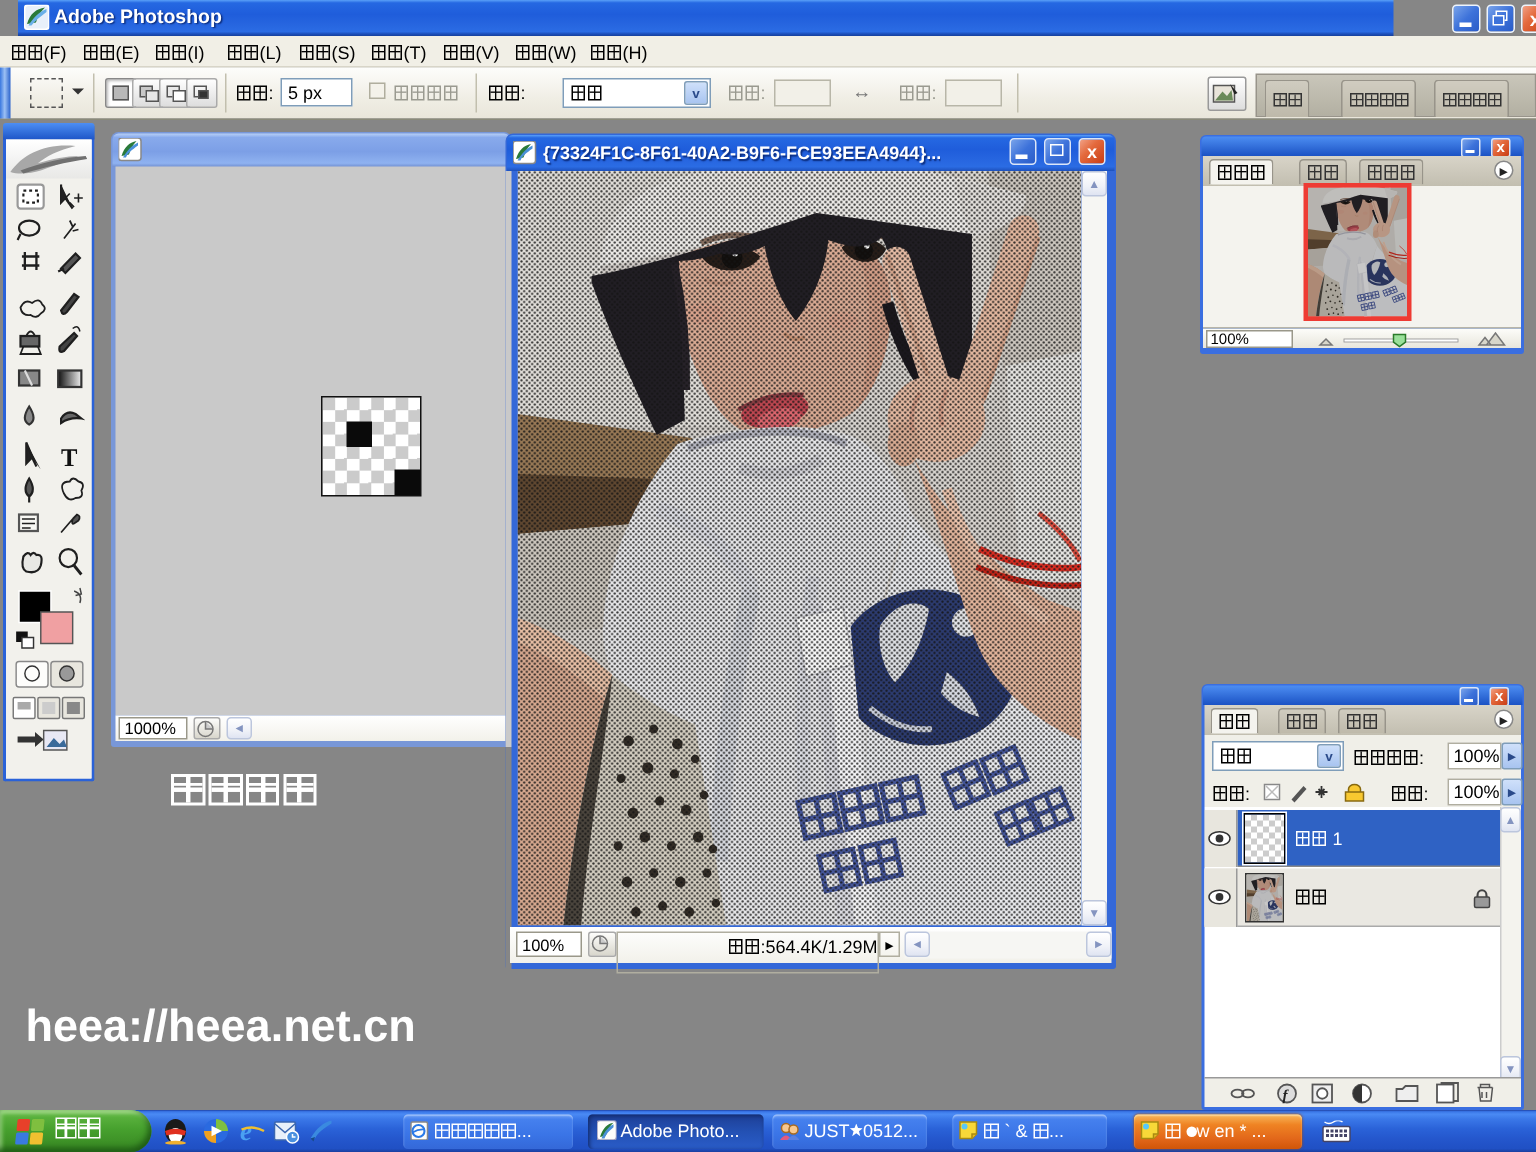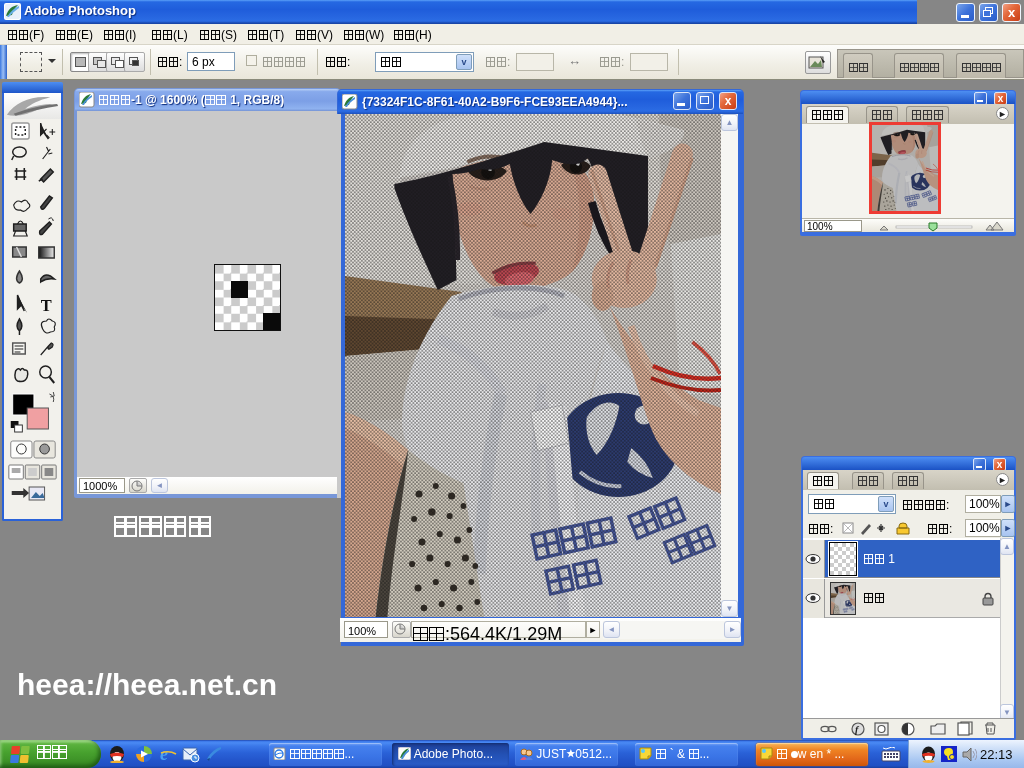--- a/index.html
+++ b/index.html
@@ -1,20 +1,20 @@
 <!DOCTYPE html>
 <html><head><meta charset="utf-8"><style>
 *{margin:0;padding:0;box-sizing:border-box}
 html,body{width:1024px;height:768px;overflow:hidden}
 body{font-family:"Liberation Sans",sans-serif;position:relative;background:#868686}
 .ab{position:absolute}
 .z{display:inline-block;width:.82em;height:.8em;vertical-align:-.06em;border:solid currentColor;border-width:.075em;background:linear-gradient(currentColor,currentColor) 50% 0/.075em 100% no-repeat,linear-gradient(currentColor,currentColor) 0 50%/100% .075em no-repeat;margin:0 .05em}
 .zb{display:inline-block;width:.84em;height:.8em;vertical-align:-.05em;border:solid currentColor;border-width:.11em;background:linear-gradient(currentColor,currentColor) 50% 0/.11em 100% no-repeat,linear-gradient(currentColor,currentColor) 0 50%/100% .11em no-repeat,linear-gradient(currentColor,currentColor) 0 25%/100% .07em no-repeat;margin:0 .04em}
 
-#tbar{left:0;top:0;width:917px;height:24px;background:linear-gradient(180deg,#5aa0f8 0%,#2568e2 8%,#1f5ddb 40%,#2766e0 70%,#2b6ce4 88%,#1d50bc 94%,#16409c 100%)}
+#tbar{left:12px;top:0;width:917px;height:24px;background:linear-gradient(180deg,#5aa0f8 0%,#2568e2 8%,#1f5ddb 40%,#2766e0 70%,#2b6ce4 88%,#1d50bc 94%,#16409c 100%)}
 #tbar .ttl{position:absolute;left:24px;top:3px;color:#fff;font-weight:bold;font-size:13px;text-shadow:1px 1px 1px #0a2a7a}
 .capbtn{position:absolute;top:3px;width:19px;height:19px;border-radius:3px;border:1px solid #eef4fc;color:#fff;font-weight:bold;text-align:center}
 .bmin,.bmax{background:linear-gradient(135deg,#7aa4ea 0%,#3d72da 50%,#2a5cc8 100%)}
 .bclose{background:linear-gradient(135deg,#f1a186 0%,#e46a3d 40%,#c93c14 100%)}
 
 #menu{left:0;top:24px;width:1024px;height:21px;background:#f1efe6;font-size:12px;color:#000;border-bottom:1px solid #d8d5c8}
 #menu span.mi{position:absolute;top:4px}
 
 #opts{left:0;top:45px;width:1024px;height:35px;background:linear-gradient(180deg,#fdfdfb,#f0eee5 60%,#e9e6da);border-bottom:1px solid #8a8a7a;font-size:12px}
 #opts .grip{position:absolute;left:0;top:0;width:7px;height:34px;background:linear-gradient(90deg,#3a78e0,#9cc0f4 45%,#2a62cc)}
@@ -86,21 +86,21 @@
  <div class="selbtn" style="left:106px">
       <div class="ab" style="left:4px;top:4px;width:9px;height:8px;background:#e8e8e8;border:1px solid #555"></div>
       <div class="ab" style="left:8px;top:7px;width:9px;height:8px;background:#fff;border:1px solid #555"></div>
     </div>
  <div class="selbtn" style="left:124px">
       <div class="ab" style="left:4px;top:4px;width:9px;height:8px;border:1px solid #555"></div>
       <div class="ab" style="left:7px;top:7px;width:7px;height:6px;background:#333;border:1px solid #555"></div>
     </div>
  <div class="vsep" style="left:150px"></div>
  <span class="ab" style="left:157px;top:10px"><span class="z"></span><span class="z"></span>:</span>
- <div class="obx" style="left:187px;top:7px;width:48px;height:19px;padding:2px 4px">6 px</div>
+ <div class="obx" style="left:187px;top:7px;width:48px;height:19px;padding:2px 4px">5 px</div>
  <div class="ab" style="left:246px;top:10px;width:11px;height:11px;border:1px solid #b0ae9e;background:#f4f2ea"></div>
  <span class="ab gtx" style="left:262px;top:10px"><span class="z"></span><span class="z"></span><span class="z"></span><span class="z"></span></span>
  <div class="vsep" style="left:317px"></div>
  <span class="ab" style="left:325px;top:10px"><span class="z"></span><span class="z"></span>:</span>
  <div class="obx" style="left:375px;top:7px;width:99px;height:20px;padding:2px 4px"><span class="z"></span><span class="z"></span><div class="ab" style="right:1px;top:1px;width:16px;height:16px;background:linear-gradient(180deg,#cfe0fa,#a8c4f0);border:1px solid #7f9db9;border-radius:2px;color:#2a4a8a;font-size:9px;text-align:center;line-height:15px;font-weight:bold">v</div></div>
  <span class="ab gtx" style="left:485px;top:10px"><span class="z"></span><span class="z"></span>:</span>
  <div class="obx" style="left:516px;top:8px;width:38px;height:18px;background:#f2f0e8;border-color:#b8b6a8"></div>
  <span class="ab" style="left:568px;top:8px;color:#777;font-size:13px">↔</span>
  <span class="ab gtx" style="left:599px;top:10px"><span class="z"></span><span class="z"></span>:</span>
  <div class="obx" style="left:630px;top:8px;width:38px;height:18px;background:#f2f0e8;border-color:#b8b6a8"></div>
@@ -189,21 +189,20 @@
  </svg>
 </div>
 
 <div class="ab" id="win1" style="left:74px;top:88px;width:267px;height:410px;background:#7897d8;border-radius:5px 5px 2px 2px">
  <div class="ab" style="left:1px;top:1px;width:265px;height:22px;border-radius:4px 4px 0 0;background:linear-gradient(180deg,#b8d0f6 0%,#88aaec 12%,#7c9fe6 55%,#8fb2f0 90%,#7493d4 100%)">
   <svg class="ab" style="left:4px;top:3px" width="16" height="16">
         <rect width="15" height="15" x="0" y="0" rx="2" fill="#fff" stroke="#888"></rect>
         <path d="M2,12 C4,6 7,3 12,2 C9,5 8,8 7,11 Z" fill="#2a7a3a"></path>
         <path d="M3,13 C6,8 9,5 13,3 L13,5 C9,8 6,10 5,13 Z" fill="#4a90d8"></path>
       </svg>
-  <span class="wt" style="left:23px;top:4px"><span class="z"></span><span class="z"></span><span class="z"></span>-1 @ 1600% (<span class="z"></span><span class="z"></span> 1, RGB/8)</span>
  </div>
  <div class="ab" style="left:3px;top:23px;width:261px;height:366px;background:#c9c9c9"></div>
  <div class="ab" style="left:140px;top:176px;width:67px;height:67px;border:1px solid #111;background:conic-gradient(#fff 25%,#cbcbcb 0 50%,#fff 0 75%,#cbcbcb 0) 0 0/16.25px 16.25px">
    <div class="ab" style="left:16px;top:16px;width:17px;height:17px;background:#0a0a0a"></div>
    <div class="ab" style="left:48px;top:48px;width:17px;height:17px;background:#0a0a0a"></div>
  </div>
  <div class="stat" style="left:3px;top:389px;width:261px;height:17px">
    <div class="sbox" style="left:2px;top:1px;width:46px;height:15px">1000%</div>
    <div class="ab" style="left:52px;top:1px;width:18px;height:15px;background:linear-gradient(180deg,#fdfdfb,#d8d6cc);border:1px solid #aaa;border-radius:2px"><svg width="14" height="13">
           <circle cx="7" cy="7" r="5" fill="none" stroke="#777"></circle>
@@ -238,21 +237,21 @@
  <div class="ab" style="left:384px;top:25px;width:17px;height:503px;background:#f6f6f3"></div>
  <div class="sarr" style="left:384px;top:25px">▲</div>
  <div class="sarr" style="left:384px;top:511px">▼</div>
 
  <div class="stat" style="left:3px;top:529px;width:401px;height:24px">
   <div class="sbox" style="left:4px;top:3px;width:44px;height:17px;padding-top:3px">100%</div>
   <div class="ab" style="left:52px;top:3px;width:19px;height:17px;background:linear-gradient(180deg,#fdfdfb,#d8d6cc);border:1px solid #aaa;border-radius:2px"><svg width="15" height="14">
           <circle cx="7" cy="7" r="5" fill="none" stroke="#777"></circle>
           <path d="M7,2 v5 h5" fill="#ccc" stroke="#777"></path>
         </svg></div>
-  <div class="ab" style="left:71px;top:3px;width:175px;height:17px;border:1px solid #b0aea0;font-size:18px;text-align:left;padding-top:2px"><span class="z"></span><span class="z"></span>:564.4K/1.29M</div>
+  <div class="ab" style="left:71px;top:3px;width:175px;height:28px;border:1px solid #b0aea0;font-size:12px;text-align:right;padding-top:2px"><span class="z"></span><span class="z"></span>:564.4K/1.29M</div>
   <div class="ab" style="left:246px;top:3px;width:14px;height:17px;border:1px solid #b0aea0;text-align:center;font-size:9px;line-height:16px">►</div>
   <div class="ab" style="left:263px;top:3px;width:138px;height:18px;background:#f6f6f3"></div>
   <div class="sarr" style="left:263px;top:3px">◄</div>
   <div class="sarr" style="left:384px;top:3px">►</div>
  </div>
 </div>
 
 <div class="ab" style="left:113px;top:512px;color:#fff;font-weight:bold;font-size:27px;letter-spacing:1px"><span class="zb"></span><span class="zb"></span><span class="zb"></span><span class="zb"></span></div>
 <div class="ab" style="left:17px;top:668px;color:#fff;font-weight:bold;font-size:30px;font-family:'Liberation Sans',sans-serif">heea://heea.net.cn</div>
 
@@ -457,37 +456,20 @@
         <rect x="15" y="6" width="2" height="2"></rect>
         <rect x="3" y="9" width="2" height="2"></rect>
         <rect x="6" y="9" width="2" height="2"></rect>
         <rect x="9" y="9" width="2" height="2"></rect>
         <rect x="12" y="9" width="2" height="2"></rect>
         <rect x="15" y="9" width="2" height="2"></rect>
         <path d="M2,1 q3,2 6,0 q3,-2 6,0" stroke="#fff" fill="none"></path>
       </g>
     </svg>
 
- <div class="ab" style="left:908px;top:0;width:116px;height:28px;background:linear-gradient(180deg,#edf4fe 0%,#cfe0f8 30%,#aac8f2 70%,#98b8ea 100%);border-left:1px solid #7aa0d4">
-  <svg class="ab" style="left:12px;top:6px" width="15" height="17">
-        <ellipse cx="7.5" cy="8" rx="6.5" ry="7.5" fill="#1a1a1a"></ellipse>
-        <ellipse cx="7.5" cy="11" rx="4" ry="4.5" fill="#fff"></ellipse>
-        <path d="M1,8 q6.5,-2.6 13,0 l-1,2.6 q-5.5,-1.8 -11,0 z" fill="#e03020"></path>
-        <ellipse cx="7.5" cy="15.5" rx="6" ry="1.4" fill="#f0b030"></ellipse>
-      </svg>
-  <div class="ab" style="left:32px;top:6px;width:16px;height:16px;background:#1424c8"><svg width="16" height="16">
-          <path d="M8,2 q4,0 4,4 q0,3 -3,4 l1,4 l-3,0 l-1,-4 q-3,-1 -3,-4 q0,-4 5,-4 z" fill="#f8e020"></path>
-          <circle cx="11" cy="11" r="2.5" fill="#f8e020" stroke="#1424c8"></circle>
-        </svg></div>
-  <svg class="ab" style="left:52px;top:7px" width="16" height="15">
-        <path d="M2,5 h4 l4,-4 v13 l-4,-4 h-4 z" fill="#aaa" stroke="#666"></path>
-        <path d="M12,4 q3,3.5 0,7 M14,2 q4,5.5 0,11" stroke="#99a" fill="none"></path>
-      </svg>
-  <span class="ab" style="left:71px;top:7px;color:#0a0a0a;font-size:13px">22:13</span>
- </div>
 </div>
 
 <svg width="0" height="0" style="position:absolute">
 <defs>
 <pattern id="dotp" width="3.6" height="3.6" patternUnits="userSpaceOnUse">
   <circle cx="0.9" cy="0.9" r="0.76" fill="#141414"></circle>
   <circle cx="2.7" cy="2.7" r="0.76" fill="#141414"></circle>
 </pattern>
 <g id="zg">
         <rect x="1" y="1" width="18" height="18" fill="none" stroke-width="2.6"></rect>

